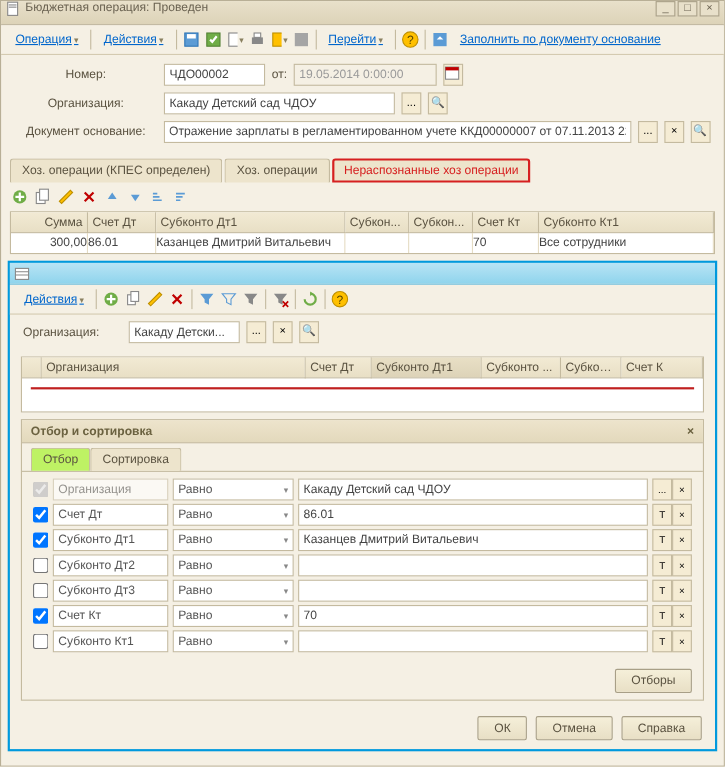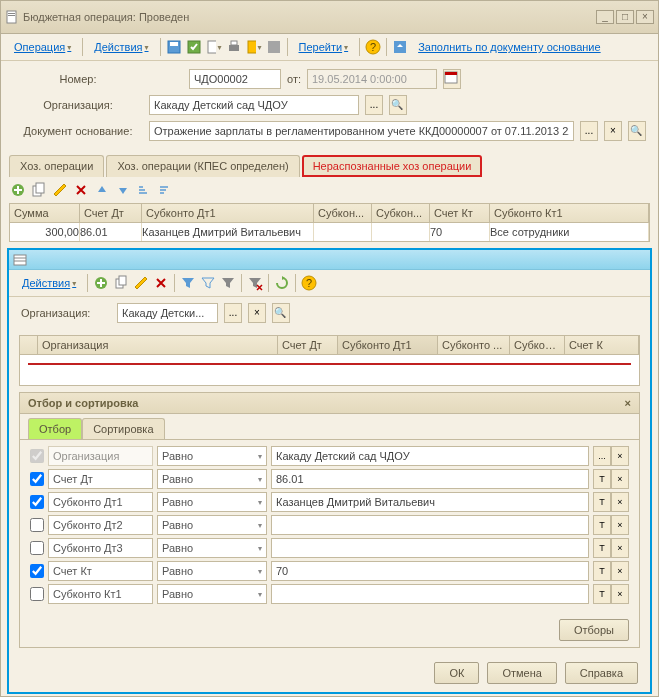--- a/index.html
+++ b/index.html
@@ -1,18 +1,18 @@
 <!DOCTYPE html>
 <html><head>
 <meta charset="utf-8">
 <style>
 *{box-sizing:border-box;margin:0;padding:0;font-family:Arial,sans-serif;font-size:11px;}
 body{background:#f5f0e4;width:659px;height:697px;}
 .window{border:1px solid #b8af96;background:#f5f0e4;}
-.titlebar{background:linear-gradient(#e8e0ca,#ddd3b8);height:22px;display:flex;align-items:center;padding:16px 4px;color:#6b6352;border-bottom:1px solid #b8af96;}
+.titlebar{background:linear-gradient(#e8e0ca,#ddd3b8);height:22px;display:flex;padding:0 4px;color:#6b6352;border-bottom:1px solid #b8af96;}
 .titlebar .icon{width:14px;height:14px;margin-right:4px;}
 .titlebar-title{flex:1;}
 .titlebar-btns{display:flex;gap:2px;}
 .titlebar-btn{width:18px;height:14px;border:1px solid #a89f87;background:#e8e0ca;text-align:center;line-height:12px;color:#6b6352;cursor:pointer;font-size:10px;}
 .toolbar{background:#f5f0e4;padding:4px 6px;display:flex;align-items:center;gap:2px;border-bottom:1px solid #d4cab0;}
 .tb-btn{padding:2px 6px;border:1px solid transparent;cursor:pointer;color:#5a5240;border-radius:2px;}
 .tb-btn.link{color:#0066cc;text-decoration:underline;}
 .tb-dropdown{display:inline-flex;align-items:center;}
 .tb-dropdown::after{content:"▾";font-size:8px;margin-left:2px;color:#8a8060;}
 .tb-sep{width:1px;height:18px;background:#c4ba9f;margin:0 2px;}
@@ -124,21 +124,21 @@
           <rect x="2" y="2" width="12" height="12" fill="#5b9bd5"></rect>
           <path d="M5 8 L8 5 L11 8" fill="#fff"></path>
         </svg>
       </span>
     <span class="tb-btn link">Заполнить по документу основание</span>
   </div>
 
   <div class="form-area">
     <div class="form-row">
       <span class="form-label">Номер:</span>
-      <input class="form-input" style="width: 92px; margin-left: 40px;" value="ЧДО00002">
+      <input class="form-input" style="width: 92px;" value="ЧДО00002">
       <span style="color:#5a5240;">от:</span>
       <input class="form-input ro" style="width: 130px; color: rgb(153, 153, 153);" value="19.05.2014 0:00:00">
       <span class="form-input-btn">
           <svg width="14" height="14">
             <rect x="1" y="2" width="12" height="11" fill="#fff" stroke="#888"></rect>
             <rect x="1" y="2" width="12" height="3" fill="#c00000"></rect>
           </svg>
         </span>
     </div>
     <div class="form-row">
@@ -150,22 +150,22 @@
     <div class="form-row">
       <span class="form-label">Документ основание:</span>
       <input class="form-input" style="flex: 1 1 0%;" value="Отражение зарплаты в регламентированном учете ККД00000007 от 07.11.2013 22:45:00">
       <span class="form-input-btn">...</span>
       <span class="form-input-btn">×</span>
       <span class="form-input-btn">🔍</span>
     </div>
   </div>
 
   <div class="tabs">
+    <div class="tab">Хоз. операции (КПЕС определен)</div>
     <div class="tab">Хоз. операции</div>
-    <div class="tab">Хоз. операции (КПЕС определен)</div>
     <div class="tab red">Нераспознанные хоз операции</div>
   </div>
 
   <div class="icon-toolbar">
     <span class="ico">
         <svg width="16" height="16">
           <circle cx="8" cy="8" r="6" fill="#70ad47"></circle>
           <path d="M8 4 L8 12 M4 8 L12 8" stroke="#fff" stroke-width="2"></path>
         </svg>
       </span>
@@ -202,21 +202,21 @@
       </span>
     <span class="ico">
         <svg width="16" height="16">
           <path d="M3 5h8 M3 8h6 M3 11h4" stroke="#5b9bd5" stroke-width="1.5"></path>
         </svg>
       </span>
   </div>
 
   <div class="table">
     <div class="table-header">
-      <div class="th" style="width:70px;text-align:left">Сумма</div>
+      <div class="th" style="width:70px;text-align:right">Сумма</div>
       <div class="th" style="width:62px">Счет Дт</div>
       <div class="th" style="width:172px">Субконто Дт1</div>
       <div class="th" style="width:58px">Субкон...</div>
       <div class="th" style="width:58px">Субкон...</div>
       <div class="th" style="width:60px">Счет Кт</div>
       <div class="th" style="flex:1">Субконто Кт1</div>
     </div>
     <div class="tr">
       <div class="td" style="width:70px;text-align:right">300,00</div>
       <div class="td" style="width:62px">86.01</div>

